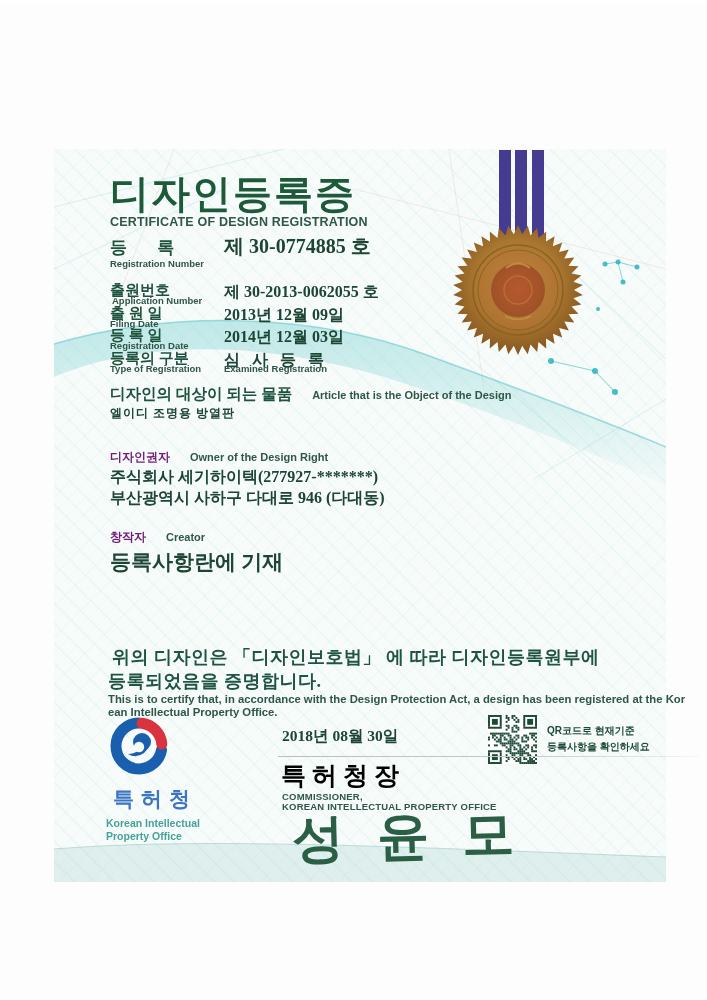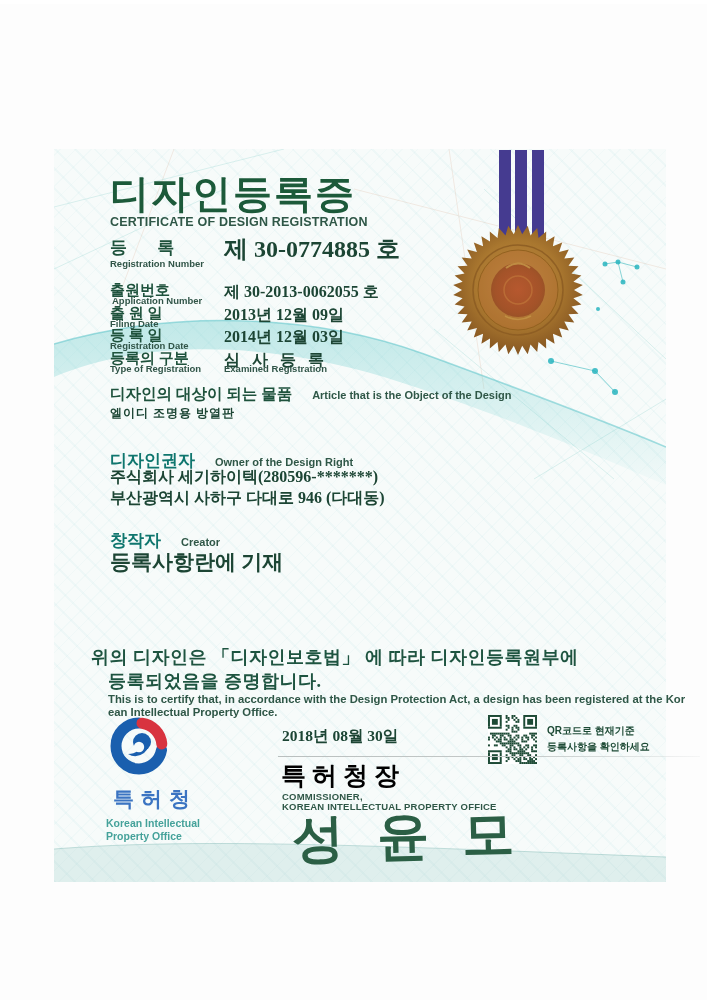--- a/index.html
+++ b/index.html
@@ -22,32 +22,32 @@
   .cert-texture svg { position:absolute; left:0; top:0; }
 
   .abs { position:absolute; white-space:nowrap; }
 
   .title-ko { left:110px; top:163px; font-size:39px; font-weight:bold; letter-spacing:2px; color:#1c5a3a; }
   .title-en { left:110px; top:211px; font-size:12.5px; font-weight:bold; color:#2f5747; letter-spacing:0.2px; }
 
   .ko-serif { font-family:"Liberation Serif","DejaVu Serif",serif; }
 
   .reg-label { left:110px; top:232px; font-size:17px; font-weight:bold; letter-spacing:13px; color:#1e523c; }
-  .reg-value { left:224px; top:229px; font-size:24px; font-weight:bold; color:#1c4534; }
+  .reg-value { left:224px; top:229px; font-size:20px; font-weight:bold; color:#1c4534; }
   .sub-en { font-size:9.5px; font-weight:bold; color:#315548; }
 
   .f-label { font-size:15px; font-weight:bold; color:#1e523c; }
   .f-value { font-size:16px; font-weight:bold; color:#1c4534; }
 
   .article-line { display:flex; align-items:baseline; gap:20px; }
   .article-ko { font-size:15.5px; font-weight:bold; color:#1e523c; }
   .article-en { font-size:11px; font-weight:bold; color:#2f5747; }
   .article-value { font-size:12px; font-weight:bold; color:#1c4534; letter-spacing:1px; }
 
-  .owner-label-ko { font-size:17px; font-weight:bold; color:#0f766e; }
+  .owner-label-ko { font-size:12px; font-weight:bold; color:#701a75; }
   .owner-line { font-size:16px; font-weight:bold; color:#1c4534; }
 
   .stmt-ko { font-size:18px; font-weight:bold; color:#1e5440; letter-spacing:0.5px; }
   .stmt-en { font-size:11.3px; font-weight:bold; color:#2f5747; }
 
   .date-line { left:282px; top:722px; font-size:15.5px; font-weight:bold; color:#1c4534; }
   .rule { left:278px; top:752px; width:422px; height:1px;
           background:linear-gradient(90deg,#b9bfbe 0%,#c5cac9 60%,rgba(200,205,204,0.15) 100%); }
   .kipo-head { left:281px; top:755px; font-size:25px; font-weight:bold; letter-spacing:6px; color:#000000; }
   .comm-en { font-size:9.5px; font-weight:bold; color:#2f5747; letter-spacing:0.2px; }
@@ -169,30 +169,30 @@
   <div class="abs article-line" style="left:110px; top:380px;">
     <span class="article-ko ko-serif">디자인의 대상이 되는 물품</span>
     <span class="article-en">Article that is the Object of the Design</span>
   </div>
   <div class="abs article-value ko-serif" style="left:110px; top:401px;">엘이디 조명용 방열판</div>
 
   <div class="abs article-line" style="left:110px; top:445px;">
     <span class="owner-label-ko ko-serif">디자인권자</span>
     <span class="article-en">Owner of the Design Right</span>
   </div>
-  <div class="abs owner-line ko-serif" style="left:110px; top:463px;">주식회사 세기하이텍(280596-*******)</div>
+  <div class="abs owner-line ko-serif" style="left:110px; top:463px;">주식회사 세기하이텍(277927-*******)</div>
   <div class="abs owner-line ko-serif" style="left:110px; top:484px;">부산광역시 사하구 다대로 946 (다대동)</div>
 
   <div class="abs article-line" style="left:110px; top:525px;">
     <span class="owner-label-ko ko-serif">창작자</span>
     <span class="article-en">Creator</span>
   </div>
   <div class="abs owner-line ko-serif" style="left:110px; top:544px; font-size:21px;">등록사항란에 기재</div>
 
-  <div class="abs stmt-ko ko-serif" style="left:91px; top:641px;">위의 디자인은 「디자인보호법」 에 따라 디자인등록원부에</div>
+  <div class="abs stmt-ko ko-serif" style="left:112px; top:641px;">위의 디자인은 「디자인보호법」 에 따라 디자인등록원부에</div>
   <div class="abs stmt-ko ko-serif" style="left:108px; top:665px;">등록되었음을 증명합니다.</div>
   <div class="abs stmt-en" style="left:108px; top:689px;">This is to certify that, in accordance with the Design Protection Act, a design has been registered at the Kor</div>
   <div class="abs stmt-en" style="left:108px; top:702px;">ean Intellectual Property Office.</div>
 
   <div class="abs date-line ko-serif">2018년 08월 30일</div>
 
   <svg class="abs qr" width="49" height="49" viewBox="0 0 25 25">
     <rect x="0" y="0" width="25" height="25" fill="#ffffff"></rect>
     <g id="qr-mods" fill="#1d4a35">
         <rect x="0" y="0" width="7" height="1"></rect>

